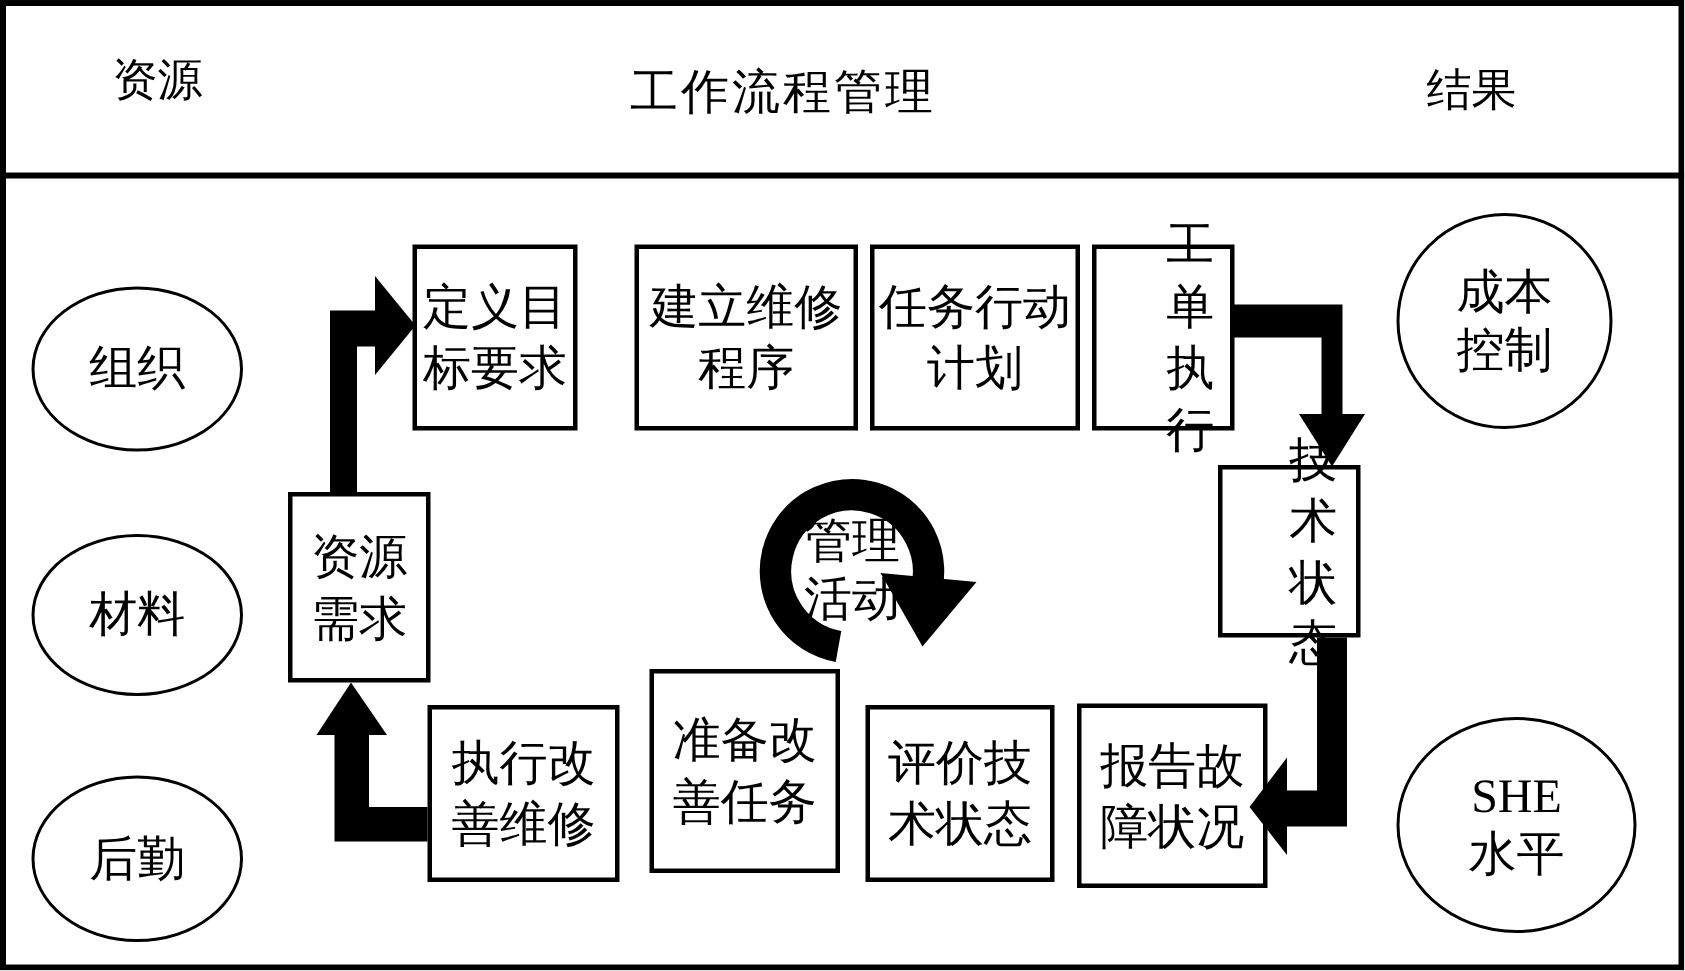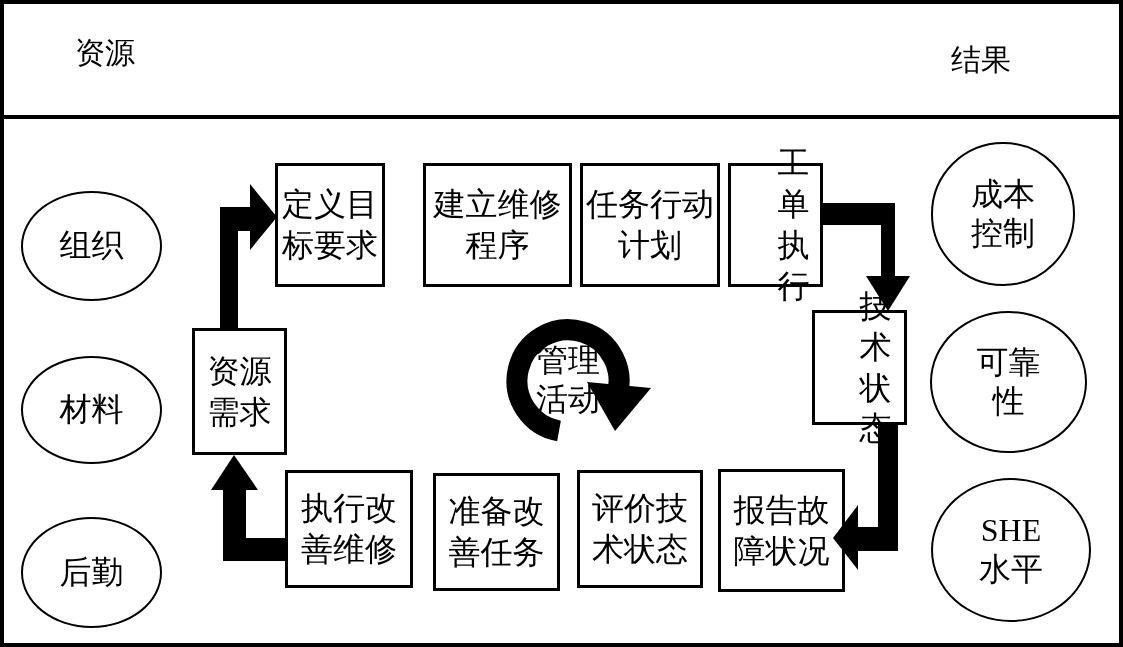--- a/index.html
+++ b/index.html
@@ -33,47 +33,46 @@
     display:flex;align-items:center;justify-content:center;text-align:center;
     font-size:32px;line-height:1.28;white-space:pre-line;
   }
   .box-t1{left:275px;top:163px;width:110px;height:124px;}
   .box-t2{left:423px;top:163px;width:149px;height:124px;}
   .box-t3{left:580px;top:163px;width:140px;height:124px;}
   .box-t4{left:728px;top:163px;width:95px;height:124px;padding-left:36px;}
   .box-r {left:812px;top:310px;width:95px;height:115px;padding-left:32px;}
   .box-b4{left:718px;top:469px;width:127px;height:123px;}
   .box-b3{left:577px;top:470px;width:126px;height:118px;}
-  .box-b2{left:433px;top:473px;width:127px;height:118px;}
+  .box-b2{left:433px;top:446px;width:127px;height:136px;}
   .box-b1{left:285px;top:470px;width:128px;height:118px;}
   .box-l {left:192px;top:328px;width:95px;height:127px;}
 
   .overlay{position:absolute;left:0;top:0;width:1123px;height:647px;pointer-events:none;}
   .center-label{
     position:absolute;left:508px;top:341px;width:120px;text-align:center;
     font-size:32px;line-height:1.22;white-space:pre-line;
   }
 </style>
 </head>
 <body>
 
 <div class="page">
 
   <div class="hl hl-left">资源</div>
+  <div class="hl hl-title">工作流程管理</div>
   <div class="hl hl-right">结果</div>
   <div class="header-sep"></div>
 
   <div class="oval oval-org">组织</div>
   <div class="oval oval-mat">材料</div>
   <div class="oval oval-log">后勤</div>
 
   <div class="oval circ-cost">成本
 控制</div>
-  <div class="oval circ-rel">可靠
-性</div>
   <div class="oval circ-she">SHE
 水平</div>
 
   <div class="box box-t1">定义目
 标要求</div>
   <div class="box box-t2">建立维修
 程序</div>
   <div class="box box-t3">任务行动
 计划</div>
   <div class="box box-t4">工单

